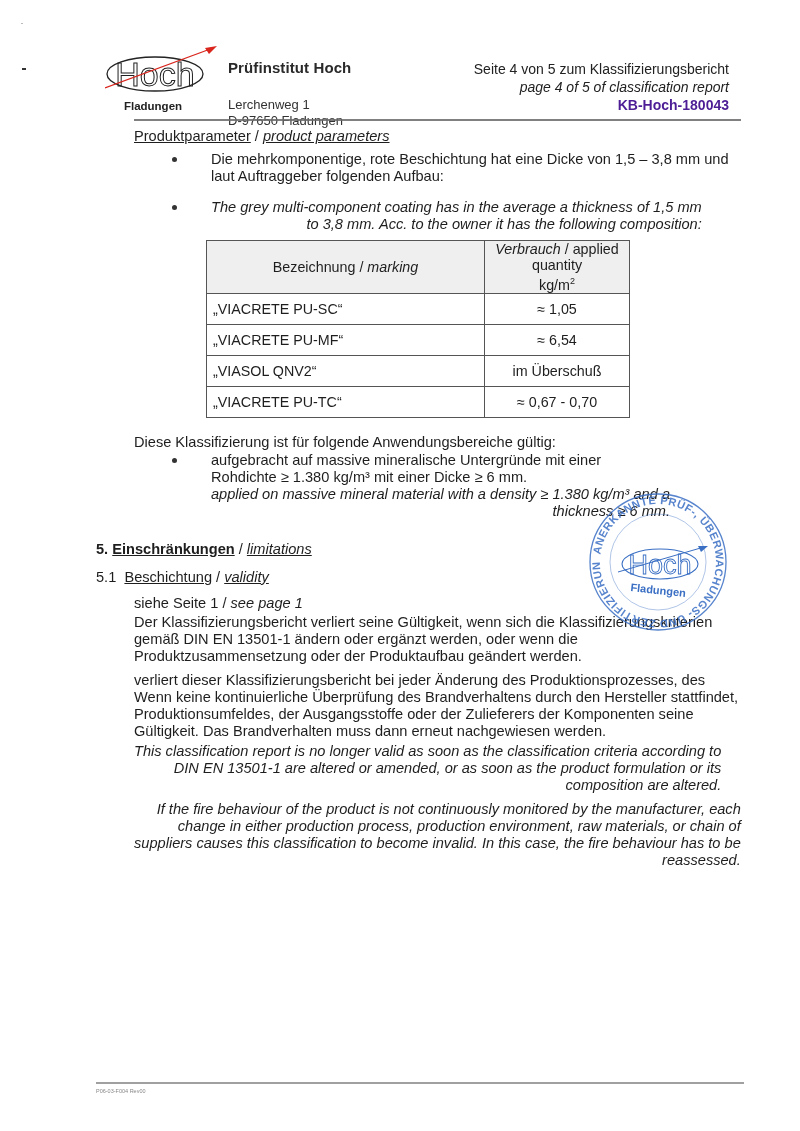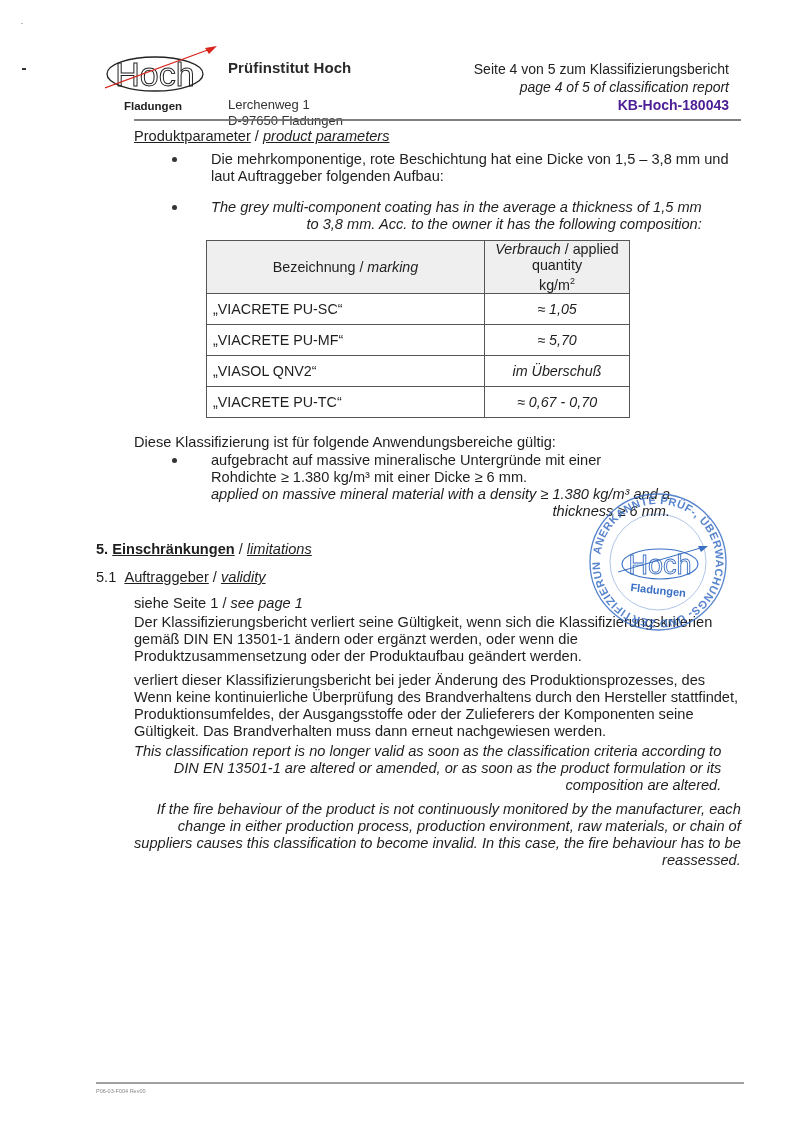--- a/index.html
+++ b/index.html
@@ -24,21 +24,21 @@
   .b { font-weight: bold; }
 
   .text14 { font-size: 14.6px; line-height: 17px; }
   .bullet { position: absolute; width: 5px; height: 5px; border-radius: 50%; background: #333; }
 
   
   .tbl { position: absolute; left: 206px; top: 240px; width: 424px; border-collapse: collapse; font-size: 14.3px; }
   .tbl td, .tbl th { border: 1.3px solid #555; padding: 0 6px; font-weight: normal; }
   .tbl th { background: #efefef; height: 40px; text-align: center; }
   .tbl td { height: 30px; }
-  .tbl td.c { text-align: center; font-style: italic; }
+  .tbl td.c { text-align: center; }
   .tbl .col1 { width: 265px; }
   .q-label sup { font-size: 9px; }
 
   
   .stamp { left: 578px; top: 492px; width: 160px; height: 140px; }
 
   .hr-foot { left: 96px; top: 1082px; width: 648px; height: 2px; background: #888; opacity: 0.8; }
   .foot-code { left: 96px; top: 1088px; font-size: 5.5px; color: #888; }
 </style>
 </head>
@@ -94,21 +94,21 @@
       </th>
     </tr>
   </thead>
   <tbody>
     <tr>
       <td>„VIACRETE PU-SC“</td>
       <td class="c">≈ 1,05</td>
     </tr>
     <tr>
       <td>„VIACRETE PU-MF“</td>
-      <td class="c">≈ 5,70</td>
+      <td class="c">≈ 6,54</td>
     </tr>
     <tr>
       <td>„VIASOL QNV2“</td>
       <td class="c">im Überschuß</td>
     </tr>
     <tr>
       <td>„VIACRETE PU-TC“</td>
       <td class="c">≈ 0,67 - 0,70</td>
     </tr>
   </tbody>
@@ -120,21 +120,21 @@
   <div>aufgebracht auf massive mineralische Untergründe mit einer</div>
   <div>Rohdichte ≥ 1.380 kg/m³ mit einer Dicke ≥ 6 mm.</div>
   <div class="i">applied on massive mineral material with a density ≥ 1.380 kg/m³ and a</div>
   <div class="i">thickness ≥ 6 mm.</div>
 </div>
 
 <div class="abs text14" style="left:96px;top:541px;">
   <span class="b">5.</span>&nbsp;<span class="b u">Einschränkungen</span><span> / </span><span class="u i">limitations</span>
 </div>
 <div class="abs text14" style="left:96px;top:569px;">
-  <span>5.1</span>&nbsp;&nbsp;<span class="u">Auftraggeber</span><span> / </span><span class="u i">validity</span>
+  <span>5.1</span>&nbsp;&nbsp;<span class="u">Beschichtung</span><span> / </span><span class="u i">validity</span>
 </div>
 <div class="abs text14" style="left:134px;top:595px;">
   <span>siehe Seite 1</span><span> / </span><span class="i">see page 1</span>
 </div>
 
 <div class="abs text14" style="left:134px;top:614px;">
   <div>Der Klassifizierungsbericht verliert seine Gültigkeit, wenn sich die Klassifizierungskriterien</div>
   <div>gemäß DIN EN 13501-1 ändern oder ergänzt werden, oder wenn die</div>
   <div>Produktzusammensetzung oder der Produktaufbau geändert werden.</div>
 </div>

